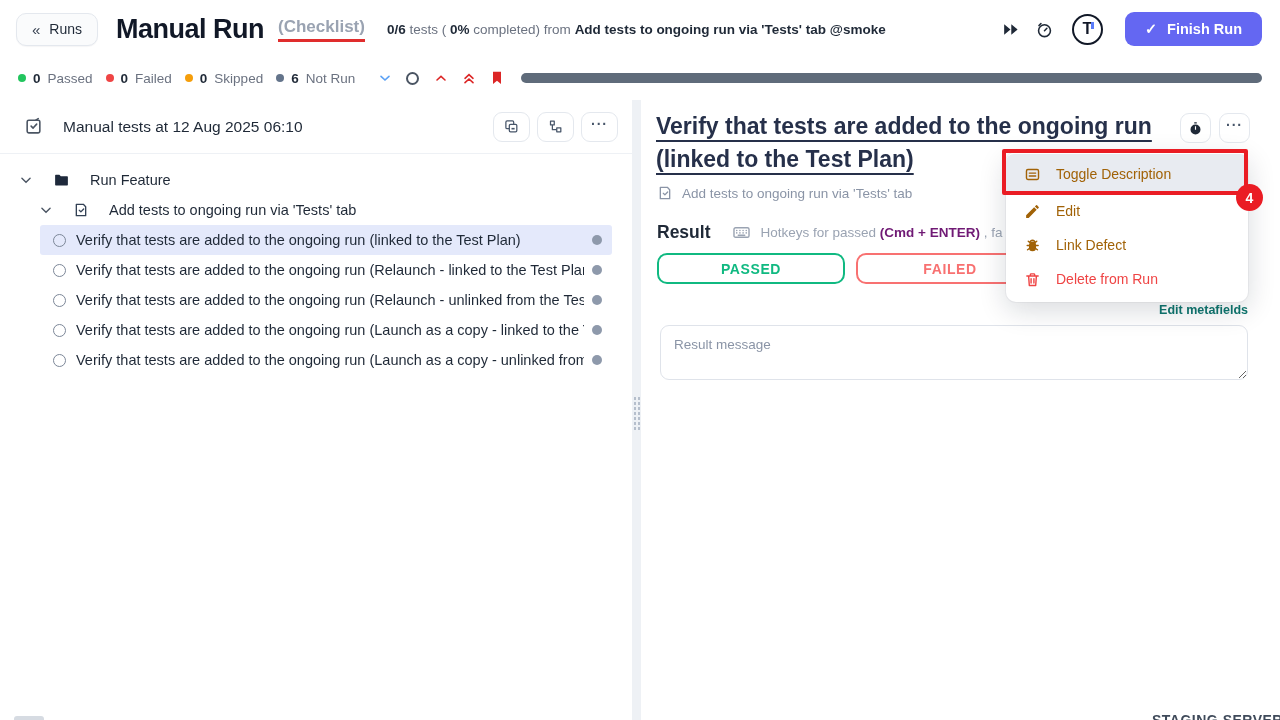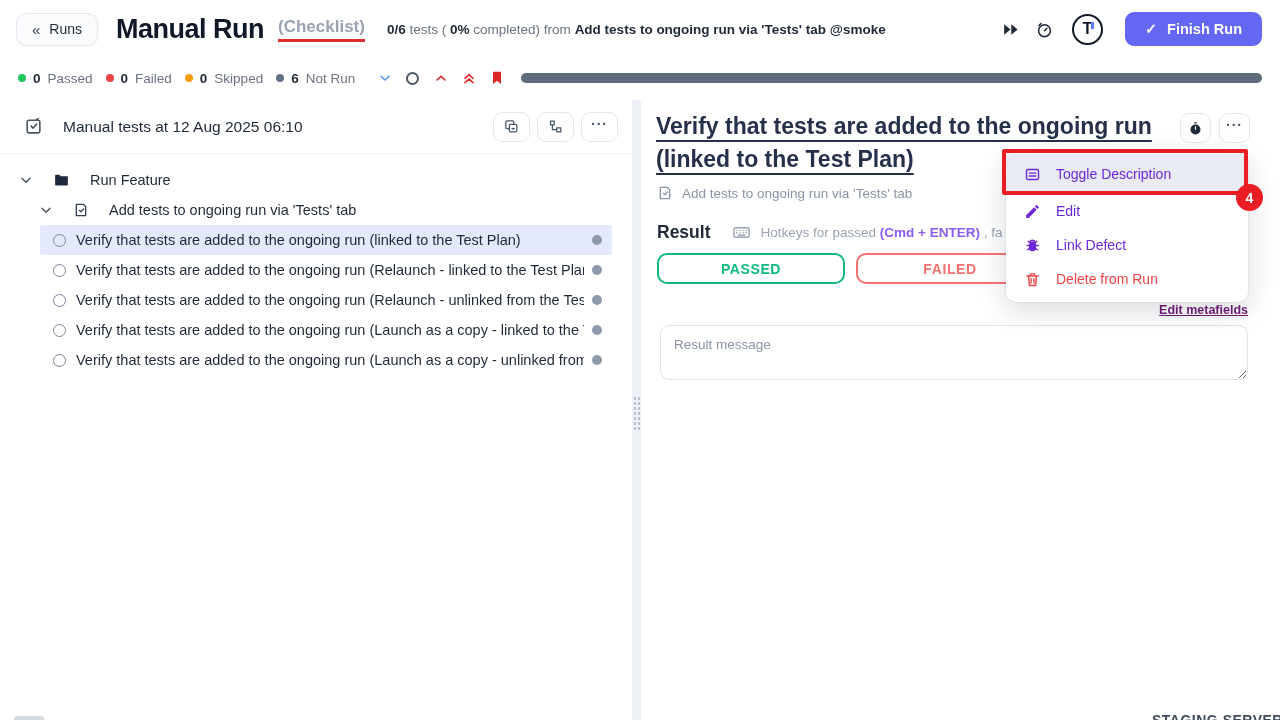--- a/index.html
+++ b/index.html
@@ -81,40 +81,40 @@
   .sq-btn { width:31px; height:30px; border:1px solid #e4e8ee; border-radius:9px; background:#fff;
     display:flex; align-items:center; justify-content:center; color:#1f2937; cursor:pointer; }
   .sq-btn svg { width:15px; height:15px; }
   .rp-sub { position:absolute; top:85px; left:1px; display:flex; align-items:center; gap:9px;
     font-size:13.5px; color:#8a94a6; }
   .rp-sub svg { width:16px; height:16px; color:#8a94a6; }
   .result-row { position:absolute; top:122px; left:1px; display:flex; align-items:center; }
   .result-h { font-size:17.5px; font-weight:700; color:#1f2937; margin-right:22px; }
   .kb-ic { display:flex; color:#9aa3b2; margin-right:9px; } .kb-ic svg { width:19px; height:19px; }
   .hotkeys { font-size:13.5px; color:#9aa3b2; white-space:nowrap; }
-  .hotkeys b { color:#8b5cf6; font-weight:700; }
+  .hotkeys b { color:#701a75; font-weight:700; }
   .res-btns { position:absolute; top:153px; left:1px; display:flex; gap:11px; }
   .res-btn { width:188px; height:31px; border-radius:10px; background:#fff; font-size:14px;
     font-weight:600; letter-spacing:.6px; display:flex; align-items:center; justify-content:center;
     cursor:pointer; font-family:inherit; }
   .btn-passed { border:2px solid #10b981; color:#10b981; }
   .btn-failed { border:2px solid #f87171; color:#f87171; }
   .metafields { position:absolute; top:203px; left:0; width:592px; text-align:right;
     font-size:12.5px; font-weight:700; color:#4f46e5; }
-  .metafields a { color:#701a75; text-decoration:underline; cursor:pointer; }
+  .metafields a { color:#0f766e; cursor:pointer; }
   .res-msg { position:absolute; top:225px; left:4px; width:588px; height:55px;
     border:1px solid #dfe3ea; border-radius:9px; resize:vertical; padding:11px 13px;
     font-size:13.5px; color:#334155; font-family:inherit; outline:none; }
   .res-msg::placeholder { color:#8a94a6; }
 
   
   .menu { position:absolute; left:1006px; top:152px; width:242px; background:#fff; border-radius:10px;
     box-shadow:0 8px 28px rgba(15,23,42,.16), 0 0 0 1px rgba(15,23,42,.04); padding:2px 0 6px; z-index:20; }
   .menu-item { height:34px; display:flex; align-items:center; gap:15px; padding:0 18px;
-    font-size:14px; font-weight:500; color:#6d28d9; cursor:pointer; white-space:nowrap; }
+    font-size:14px; font-weight:500; color:#a16207; cursor:pointer; white-space:nowrap; }
   .menu-item.active { height:40px; background:#e8ebf1; border-radius:8px 8px 0 0; }
   .menu-item svg { width:17px; height:17px; flex:none; }
   .menu-item.danger { color:#ef4444; }
 
   
   .annotation { position:absolute; left:1002px; top:149px; width:246px; height:46px;
     border:4px solid #ea1c24; border-radius:2px; z-index:30; pointer-events:none; }
   .badge { position:absolute; left:1236px; top:184px; width:27px; height:27px; border-radius:50%;
     background:#ea1c24; color:#fff; font-size:14px; font-weight:700; display:flex;
     align-items:center; justify-content:center; z-index:31; }

